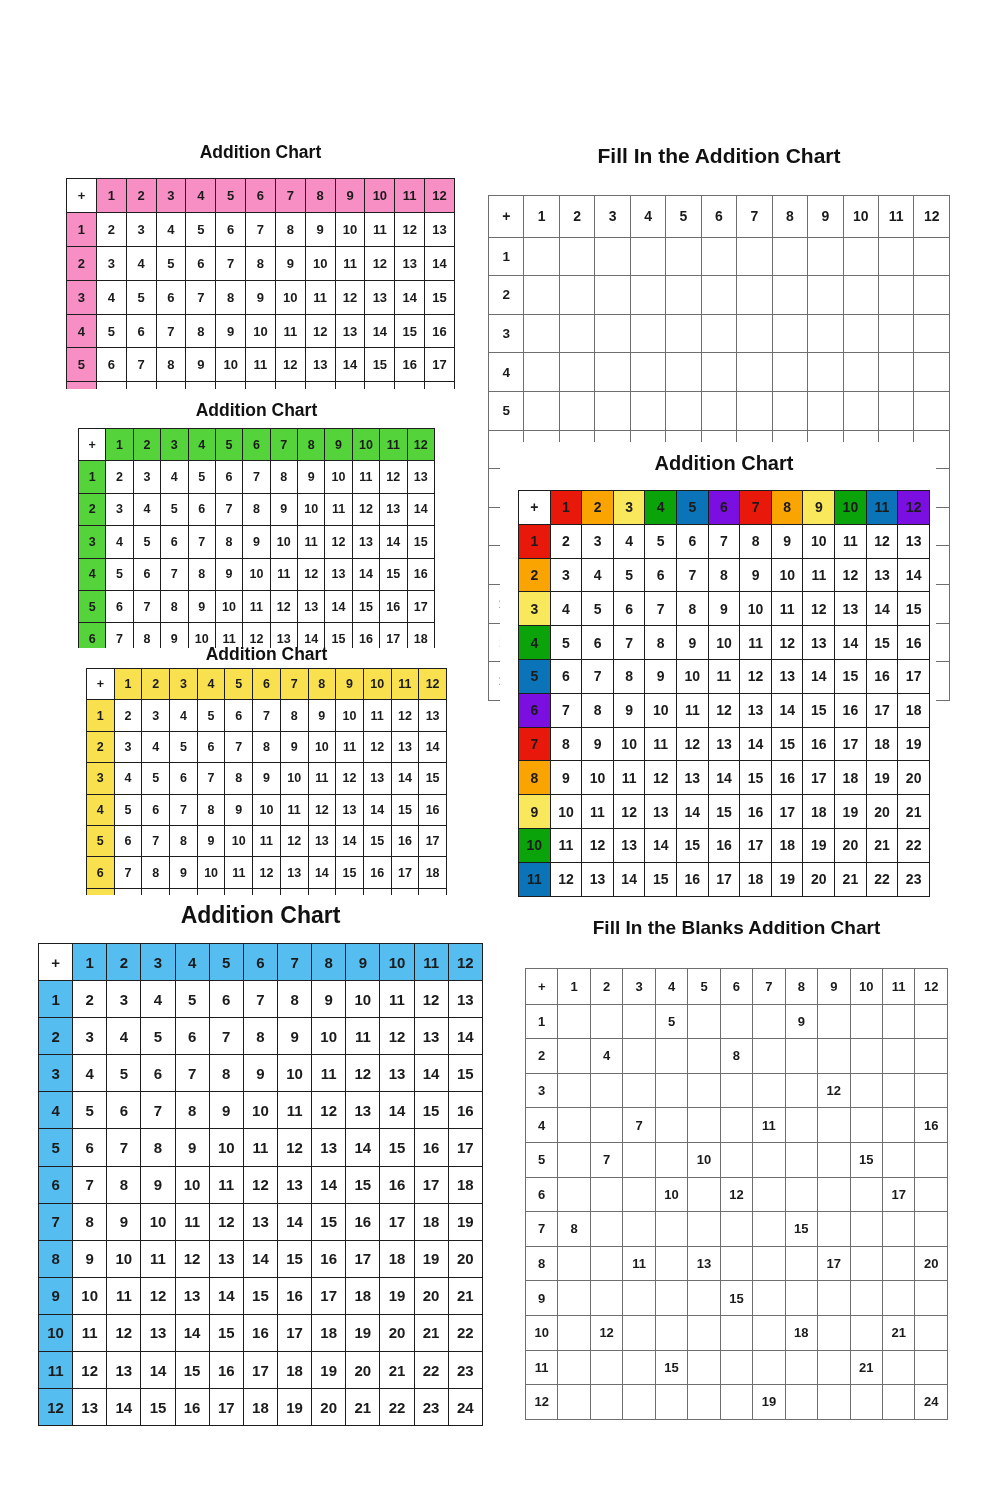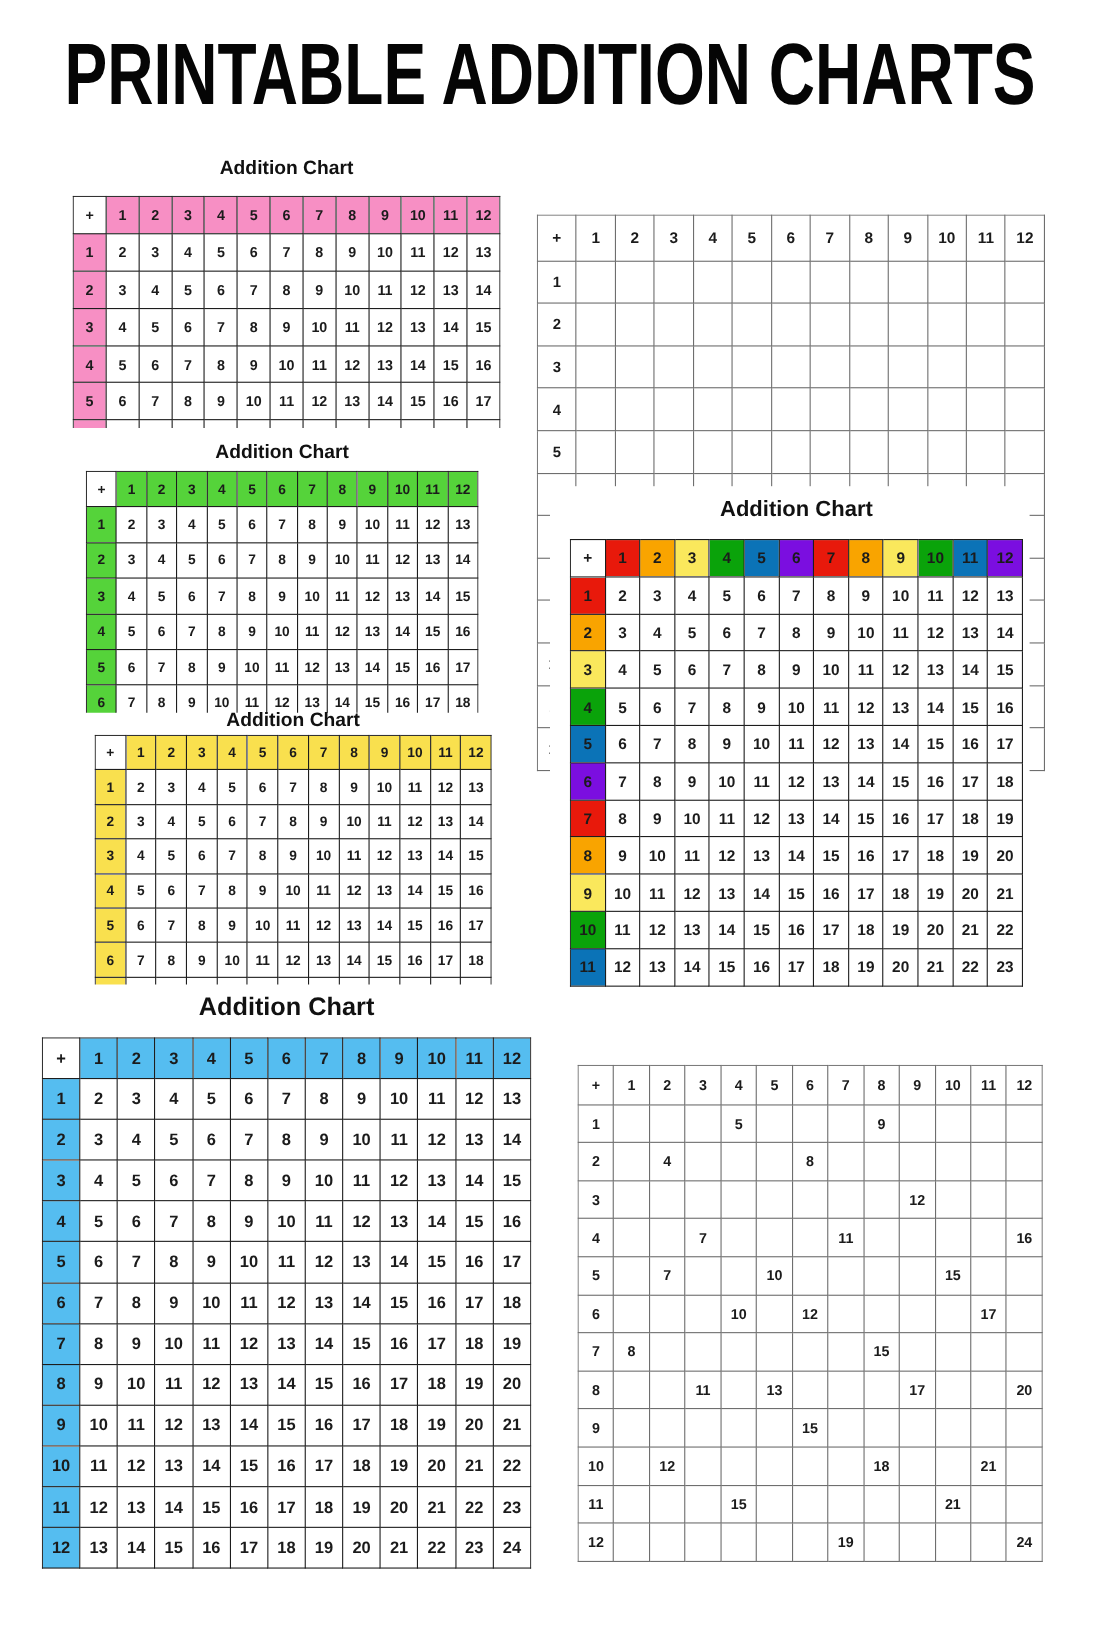--- a/index.html
+++ b/index.html
@@ -54,23 +54,20 @@
   .logo .l2{display:block;margin-top:14px;font-size:31px;font-weight:900;letter-spacing:0px;
             transform:scale(0.88,1.1);transform-origin:center top;line-height:1;}
   .logo .star{position:absolute;left:26px;top:44px;color:#ffffff;font-size:15px;
               line-height:1;pointer-events:none;}
 </style>
 </head>
 <body>
 
 <div class="sheet">
 
-  <h1 class="ptitle">
-    <span class="cond">PRINTABLE ADDITION CHARTS</span>
-  </h1>
 
   <div class="ctitle t-sm" style="left:66px;top:142px;width:389px">Addition Chart</div>
   <div class="grid colorgrid g-pink" style="left:66px;top:178px;width:389px;height:211px">
       <table>
         <tbody>
           <tr>
             <td class="corner">+</td>
             <td style="background-color: rgb(247, 143, 196);">1</td>
             <td style="background-color: rgb(247, 143, 196);">2</td>
             <td style="background-color: rgb(247, 143, 196);">3</td>
@@ -171,20 +168,21 @@
             <td>14</td>
             <td>15</td>
             <td>16</td>
             <td>17</td>
             <td>18</td>
           </tr>
         </tbody>
       </table>
     </div>
 
+  <div class="ctitle t-lg" style="left:488px;top:144px;width:462px">Fill In the Addition Chart</div>
   <div class="grid graygrid g-fillin fillin-layer" style="left:488px;top:195px;width:462px;height:510px">
       <table>
         <tbody>
           <tr>
             <td class="corner">+</td>
             <td>1</td>
             <td>2</td>
             <td>3</td>
             <td>4</td>
             <td>5</td>
@@ -1007,20 +1005,21 @@
             <td>20</td>
             <td>21</td>
             <td>22</td>
             <td>23</td>
             <td>24</td>
           </tr>
         </tbody>
       </table>
     </div>
 
+  <div class="ctitle t-fb" style="left:525px;top:917px;width:423px">Fill In the Blanks Addition Chart</div>
   <div class="grid graygrid g-fillblanks top-layer" style="left:525px;top:968px;width:423px;height:458px">
       <table>
         <tbody>
           <tr>
             <td class="corner">+</td>
             <td>1</td>
             <td>2</td>
             <td>3</td>
             <td>4</td>
             <td>5</td>

